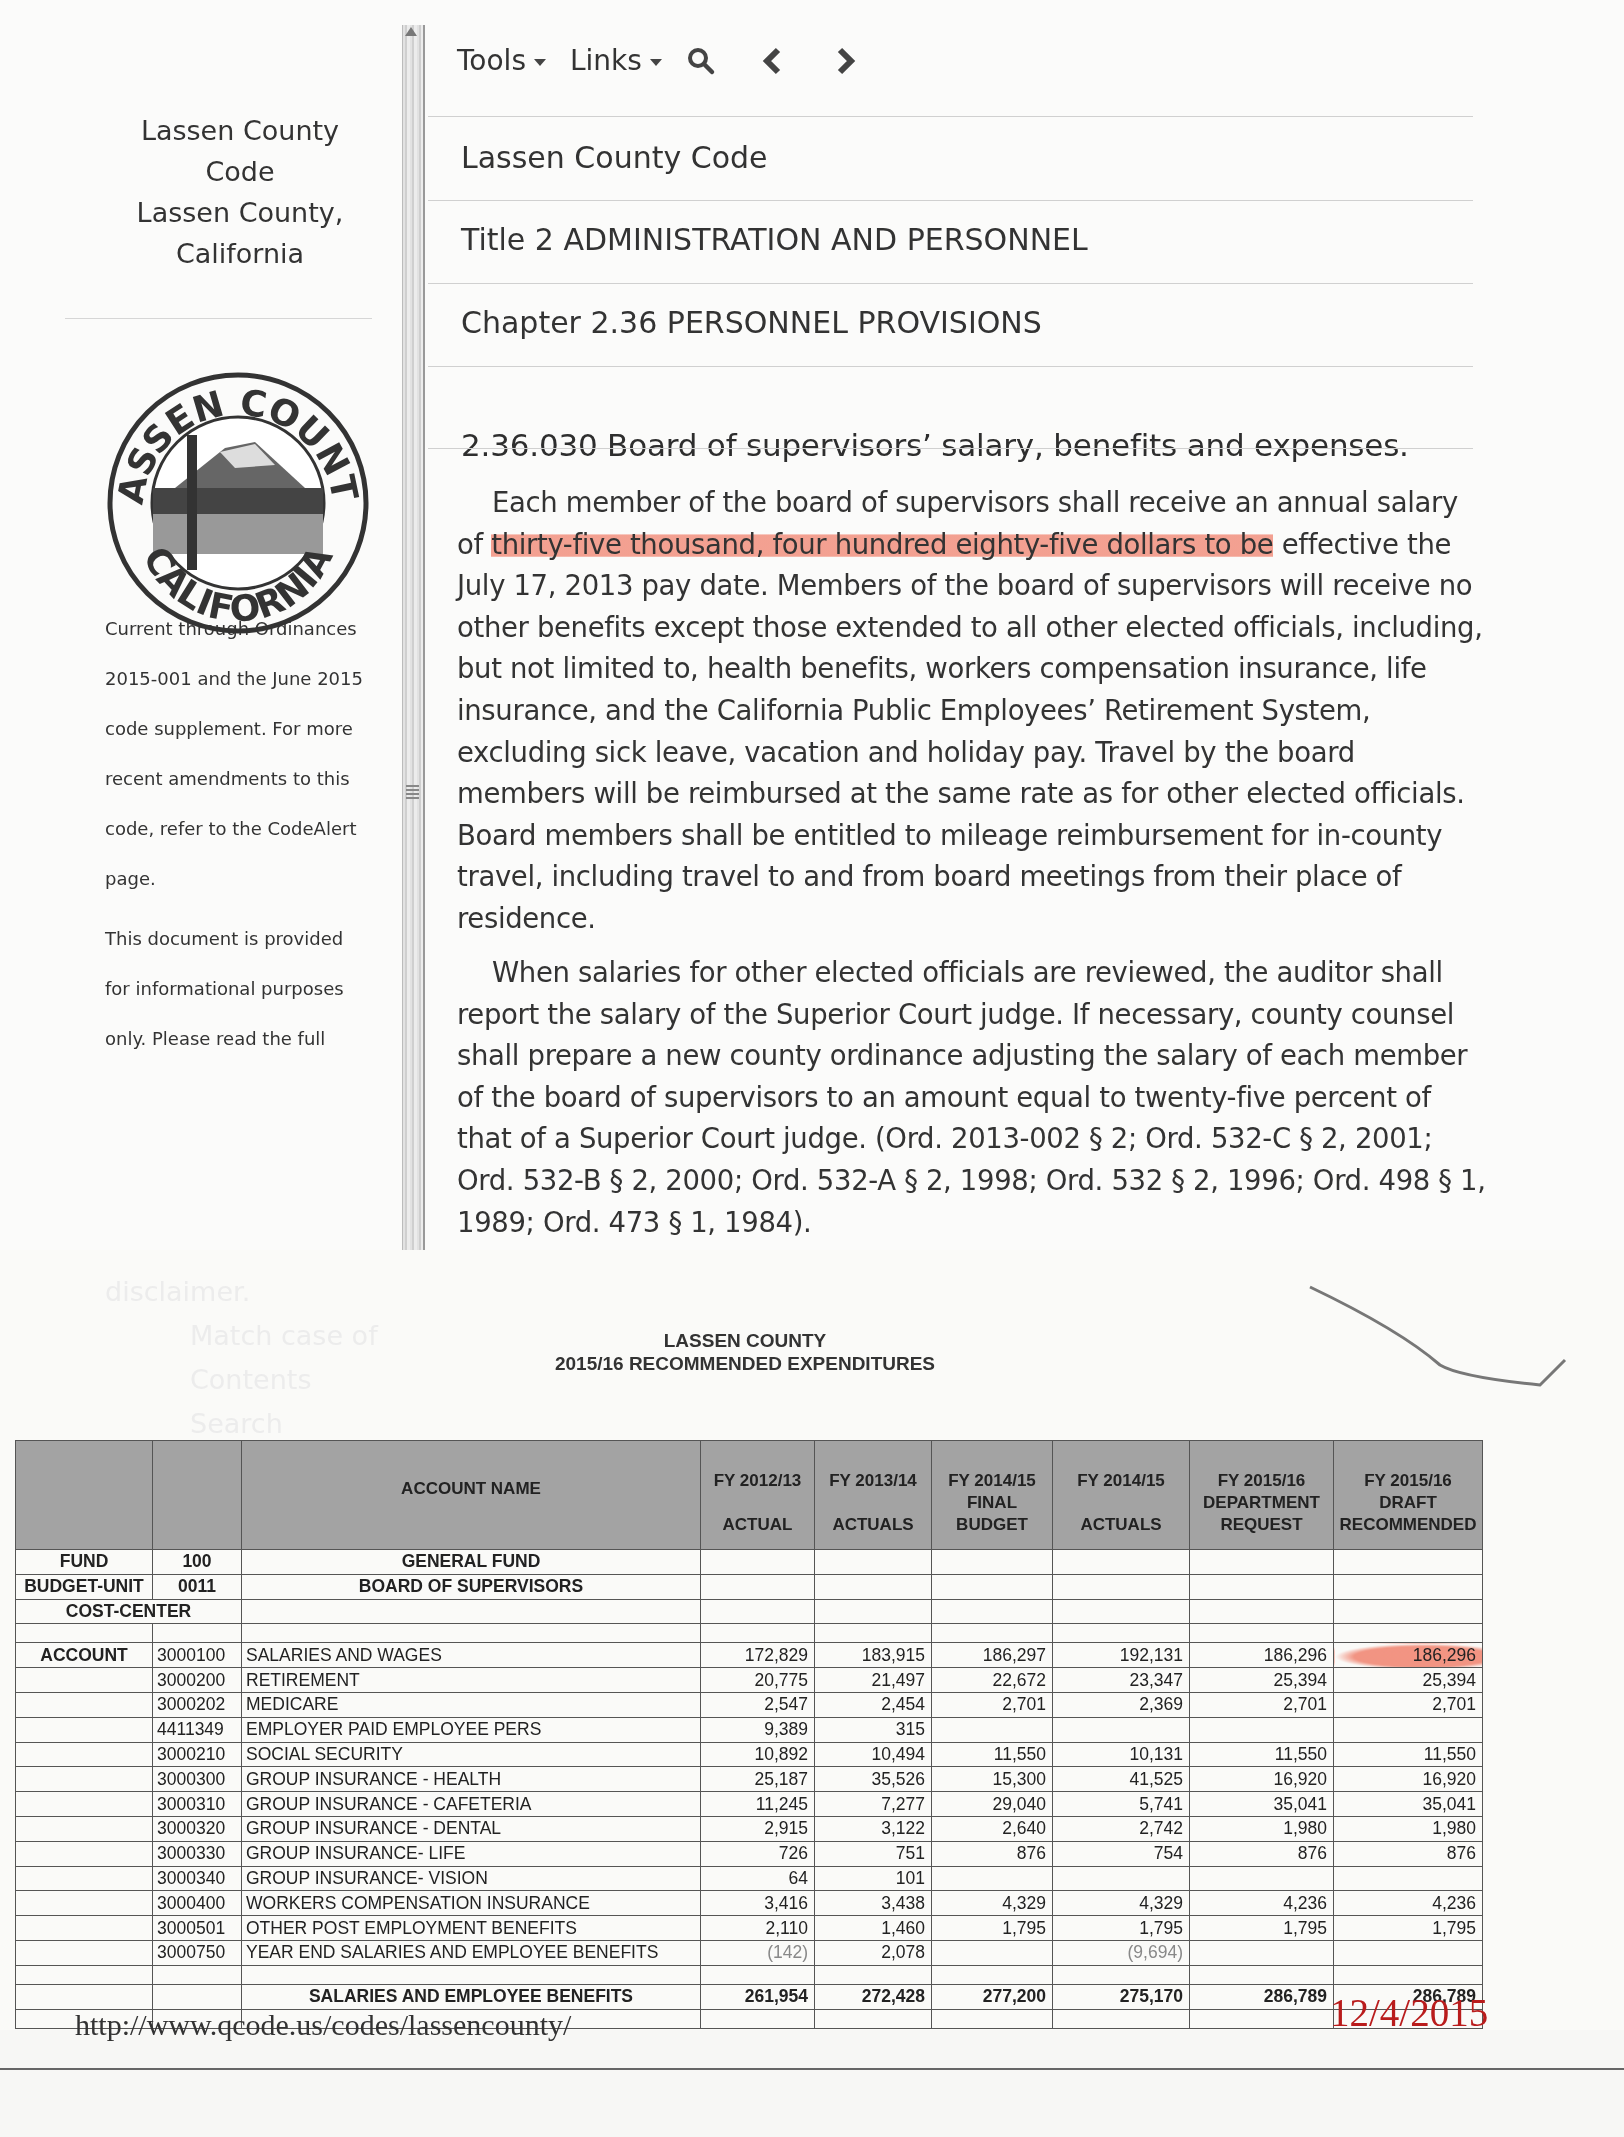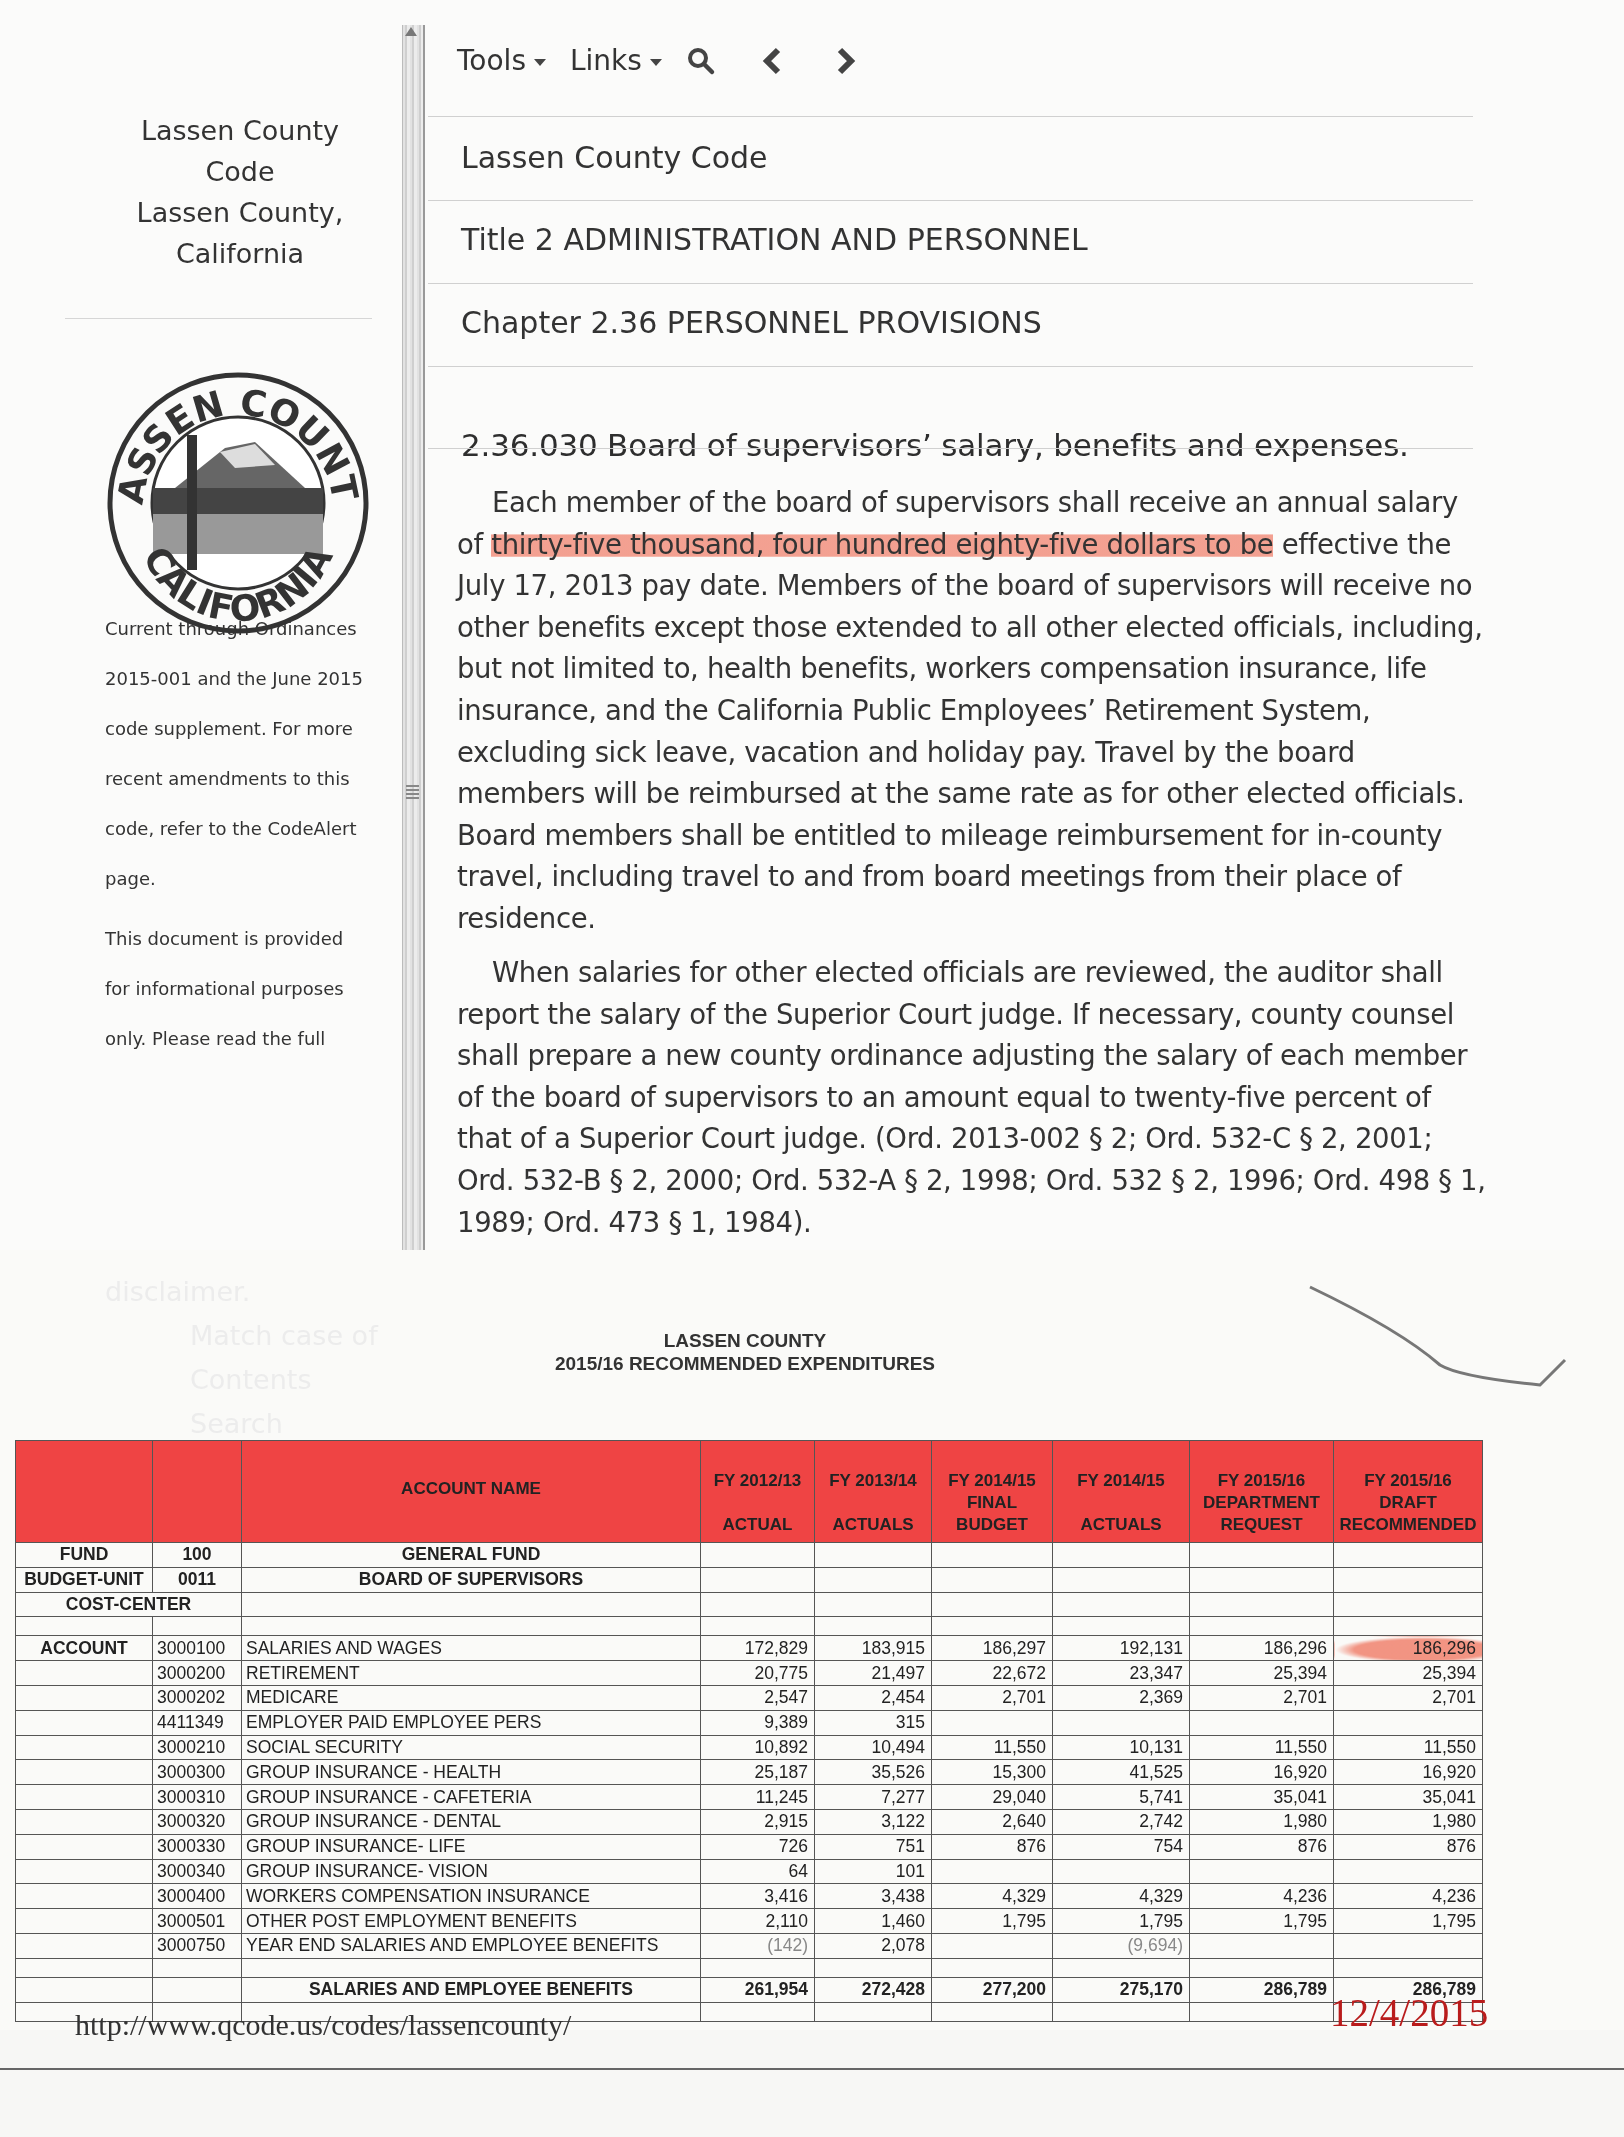--- a/index.html
+++ b/index.html
@@ -39,21 +39,21 @@
 
   
   .budget { position: absolute; left: 0; top: 1250px; width: 1624px; height: 780px; background: #fafaf8; }
   .ghost { position: absolute; left: 105px; top: 20px; font-size: 27px; line-height: 44px; color: #ececec; }
   .b-title { position: absolute; left: 0; width: 1490px; text-align: center;
     font-family: "Liberation Sans", sans-serif; font-weight: bold; font-size: 19px; color: #333; }
   .scribble { position: absolute; left: 1300px; top: 25px; width: 300px; height: 120px; }
   table.bt { position: absolute; left: 15px; top: 190px; border-collapse: collapse;
     font-family: "Liberation Sans", sans-serif; font-size: 17.5px; color: #222; }
   .bt td, .bt th { border: 1px solid #555; padding: 0 4px; height: 23.8px; white-space: nowrap; }
-  .bt th { font-weight: bold; background: #ef4444; vertical-align: bottom; text-align: center; font-size: 17px; line-height: 22px; padding-bottom: 6px; }
+  .bt th { font-weight: bold; background: #a3a3a3; vertical-align: bottom; text-align: center; font-size: 17px; line-height: 22px; padding-bottom: 13px; }
   .bt .hdr-row th { height: 95px; }
   .bt .bold { font-weight: bold; text-align: center; }
   .bt td.num { text-align: right; padding-right: 6px; }
   .bt td.neg { color: #888; }
   .bt .gap td { height: 18px; }
   .bt .hl-cell { background: radial-gradient(ellipse at 60% 55%, rgba(240,130,110,0.85) 0 55%, transparent 70%); }
   .footer-url { position: absolute; left: 75px; top: 758px; font-family: "Liberation Serif", serif; font-size: 30px; color: #333; }
   .footer-date { position: absolute; left: 1330px; top: 740px; font-family: "Liberation Serif", serif; font-size: 39px; color: #b91c1c; }
   .page-edge { position: absolute; left: 0; top: 2068px; width: 1624px; border-top: 2px solid #666; }
 </style>

